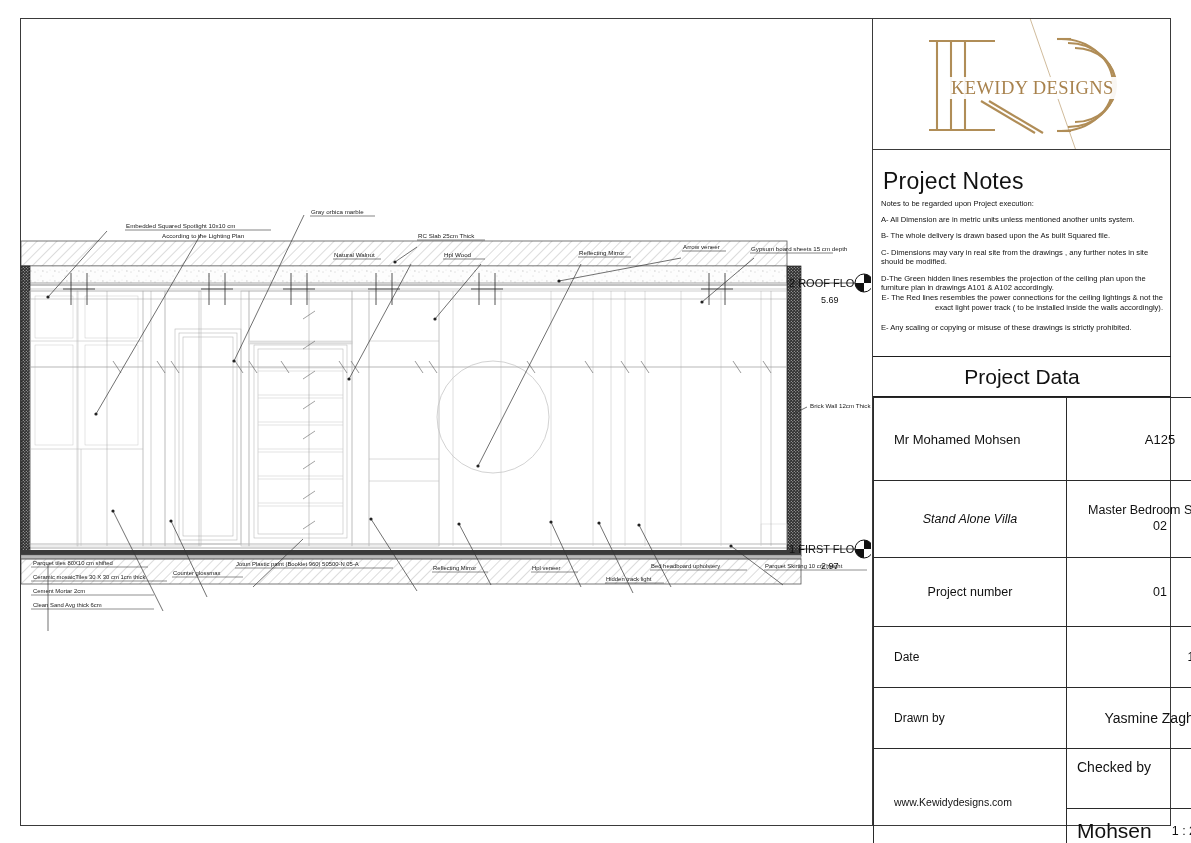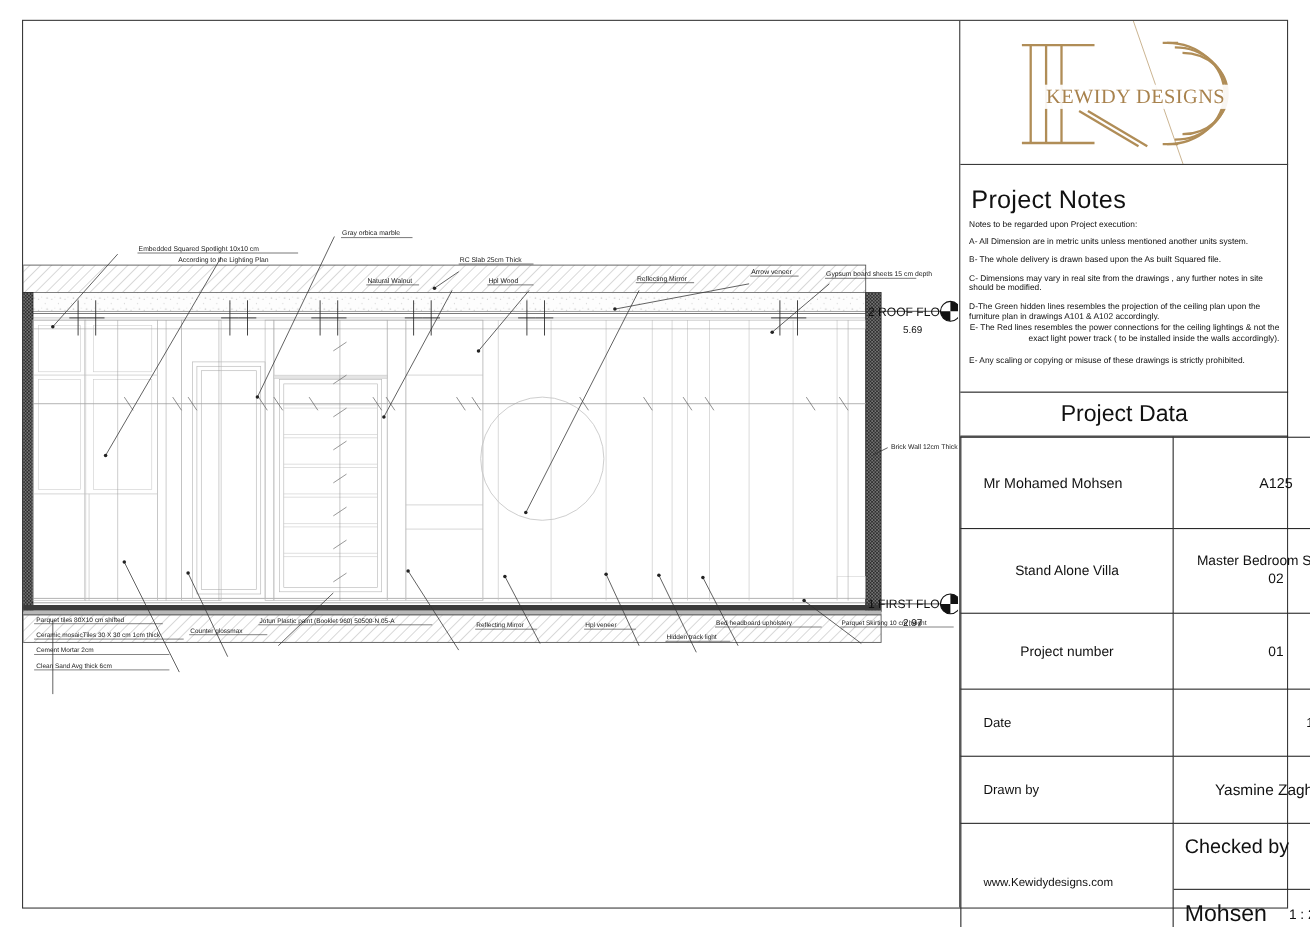--- a/index.html
+++ b/index.html
@@ -54,36 +54,36 @@
   td.c-left{width:152px;}
   td.c-right{width:146px;text-align:center;}
   .r-client td{height:78px;}
   .r-type td{height:72px;}
   .r-num td{height:64px;}
   .r-date td{height:56px;}
   .r-drawn td{height:56px;}
   .r-foot td{height:102px;}
   .pd .client-name{font-size:13px;}
   .pd .code{font-size:13px;}
-  .pd .villa{font-size:12.5px;text-align:center;}
+  .pd .villa{font-size:12.5px;text-align:center;font-style:italic;}
   .pd .sections{font-size:12.5px;line-height:1.25;}
   .pd .projnum{font-size:12.5px;}
   .pd .num01{font-size:12.5px;}
   .pd .lbl-date{font-size:12px;}
   .pd .val-date{font-size:12px;text-align:right;padding-right:12px;}
   .pd .lbl-drawn{font-size:12px;}
   .pd .val-drawn{font-size:14px;}
   .foot-left{position:relative;}
   .web{font-size:10.5px;color:#111;}
   .foot-right{padding:0 !important;}
   .checked-cell{
     height:57px;border-bottom:1px solid #2a2a2a;box-sizing:border-box;
     position:relative;display:flex;align-items:flex-start;padding:7px 0 0 10px;
   }
-  .checked-cell .lbl{font-size:18px;color:#111;}
+  .checked-cell .lbl{font-size:14px;color:#111;}
   .checked-dot{position:absolute;right:12px;bottom:5px;font-size:10px;color:#111;}
   .scale-cell{
     height:44px;display:flex;align-items:center;gap:20px;padding-left:10px;
   }
   .scale-word{font-size:21px;color:#111;}
   .scale-val{font-size:12.5px;color:#111;}
 
   
   .anno{font-family:"Liberation Sans", sans-serif;font-size:6.2px;fill:#1a1a1a;}
   .anno-sm{font-family:"Liberation Sans", sans-serif;font-size:5.9px;fill:#1a1a1a;}

